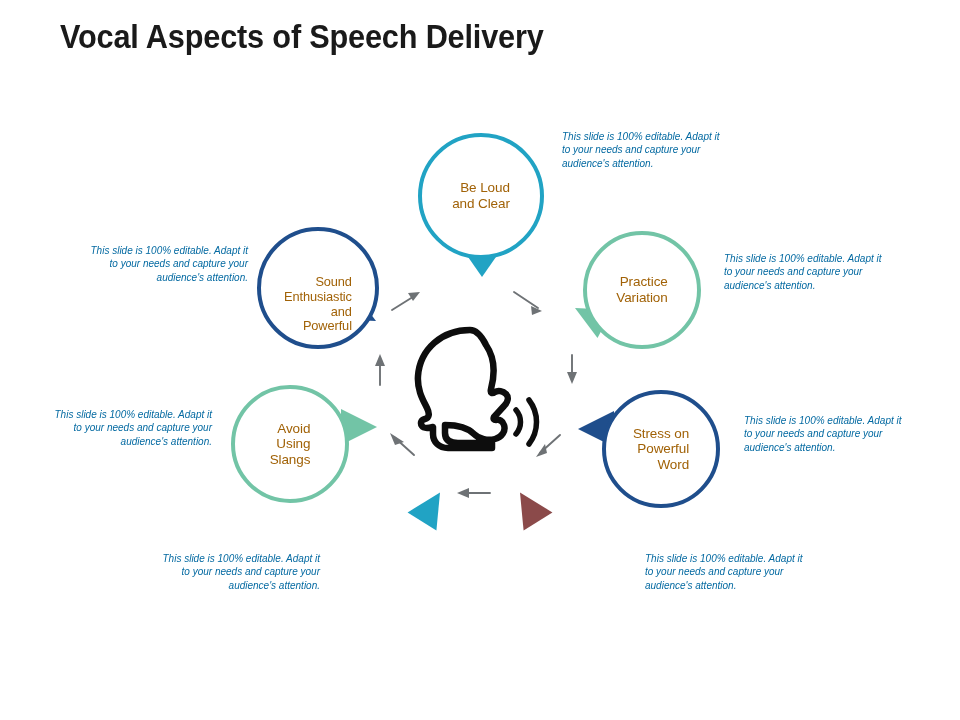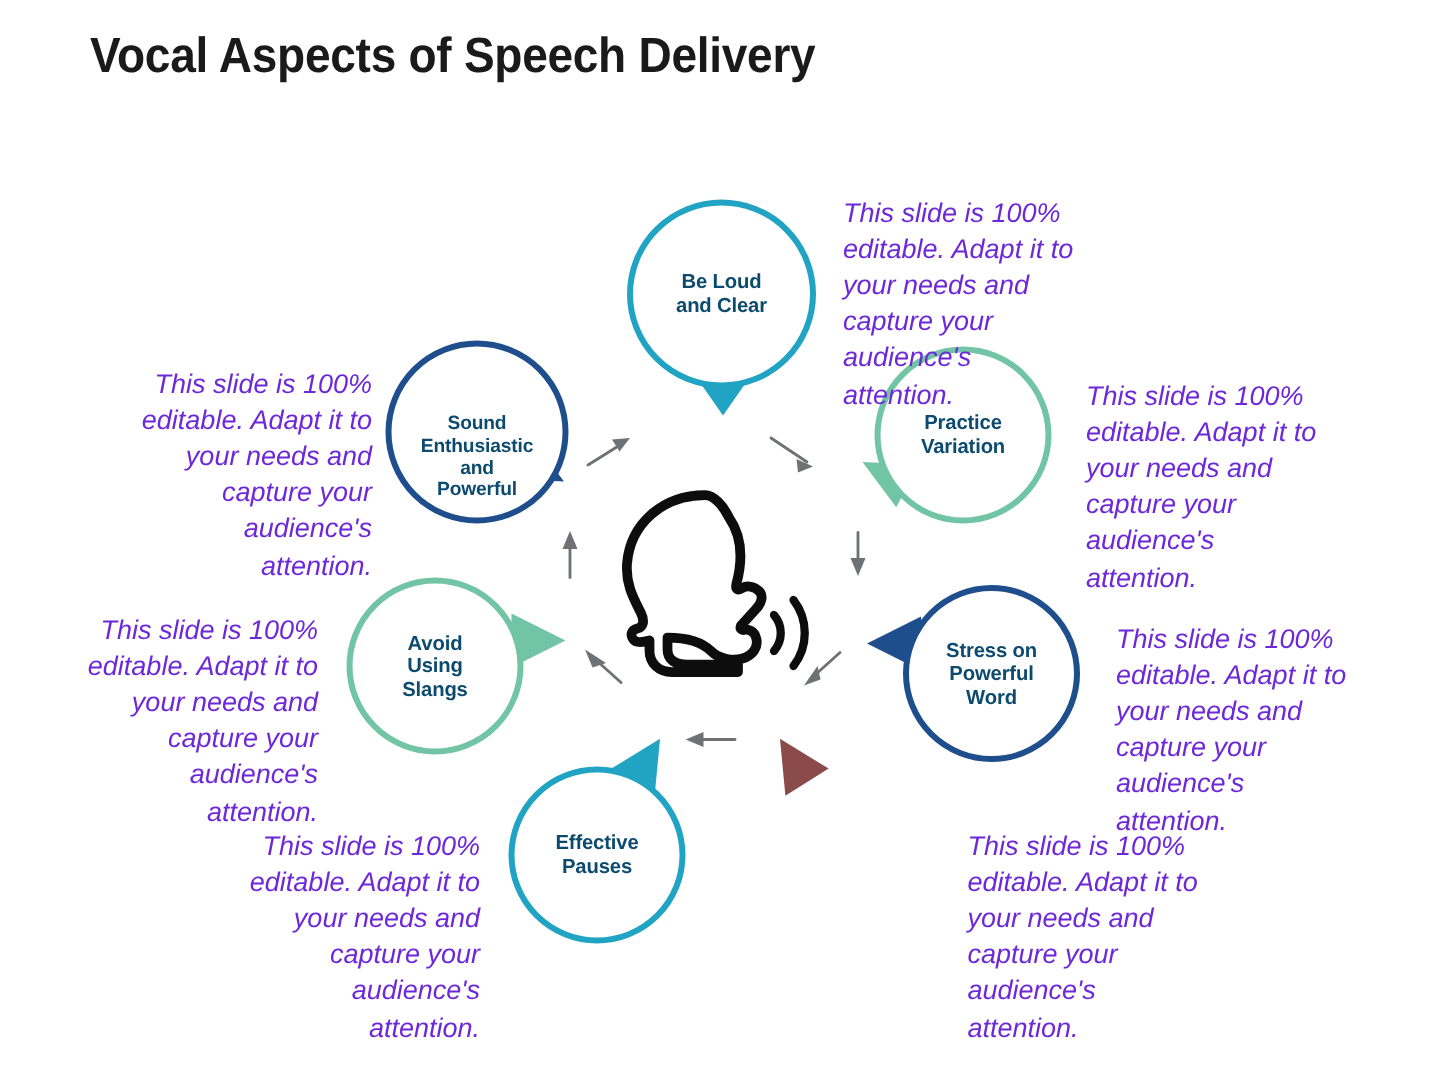--- a/index.html
+++ b/index.html
@@ -54,46 +54,47 @@
     border-radius: 50%;
     background: #ffffff;
     display: flex;
     align-items: center;
     justify-content: center;
     text-align: center;
     z-index: 3;
   }
   .node .label {
     font-size: 13.5px;
-    font-weight: bold;
-    color: #0c4a6e;
+    font-weight: normal;
+    color: #a16207;
     line-height: 1.16;
     padding: 0 10px;
     letter-spacing: -0.1px;
+    text-align: right;
   }
   .node .label.small {
     font-size: 12.8px;
     margin-top: 33px;
   }
 
   
   .tail {
     position: absolute;
     width: 0;
     height: 0;
     z-index: 2;
   }
 
   
   .caption {
     position: absolute;
     font-style: italic;
-    font-size: 18px;
+    font-size: 10px;
     line-height: 1.34;
-    color: #6d28d9;
+    color: #0369a1;
     z-index: 4;
   }
   .caption.r { text-align: right; }
   .caption.l { text-align: left; }
 
   
   #center-icon {
     position: absolute;
     left: 396px;
     top: 324px;
@@ -199,25 +200,20 @@
       <div class="label">
         <span>Stress on</span><br><span>Powerful</span><br><span>Word</span>
       </div>
     </div>
     <div class="caption l" style="left:744px; top:414px; width:160px;">This slide is 100% editable. Adapt it to your needs and capture your audience's attention.</div>
 
     <div class="tail" style="left:512px; top:490px; border-left:17px solid transparent; border-right:17px solid transparent; border-bottom:34px solid #8B4A4A; transform:rotate(-32deg);"></div>
     <div class="caption l" style="left:645px; top:552px; width:160px;">This slide is 100% editable. Adapt it to your needs and capture your audience's attention.</div>
 
     <div class="tail" style="left:414px; top:490px; border-left:17px solid transparent; border-right:17px solid transparent; border-bottom:34px solid #21A3C4; transform:rotate(32deg);"></div>
-    <div class="node" style="left:339px; top:511px; width:118px; height:118px; border:4px solid #21A3C4;">
-      <div class="label">
-        <span>Effective</span><br><span>Pauses</span>
-      </div>
-    </div>
     <div class="caption r" style="left:160px; top:552px; width:160px;">This slide is 100% editable. Adapt it to your needs and capture your audience's attention.</div>
 
     <div class="tail" style="left:341px; top:409px; border-top:18px solid transparent; border-bottom:18px solid transparent; border-left:36px solid #72C4A6;"></div>
     <div class="node" style="left:231px; top:385px; width:118px; height:118px; border:4px solid #72C4A6;">
       <div class="label">
         <span>Avoid</span><br><span>Using</span><br><span>Slangs</span>
       </div>
     </div>
     <div class="caption r" style="left:52px; top:408px; width:160px;">This slide is 100% editable. Adapt it to your needs and capture your audience's attention.</div>
 

